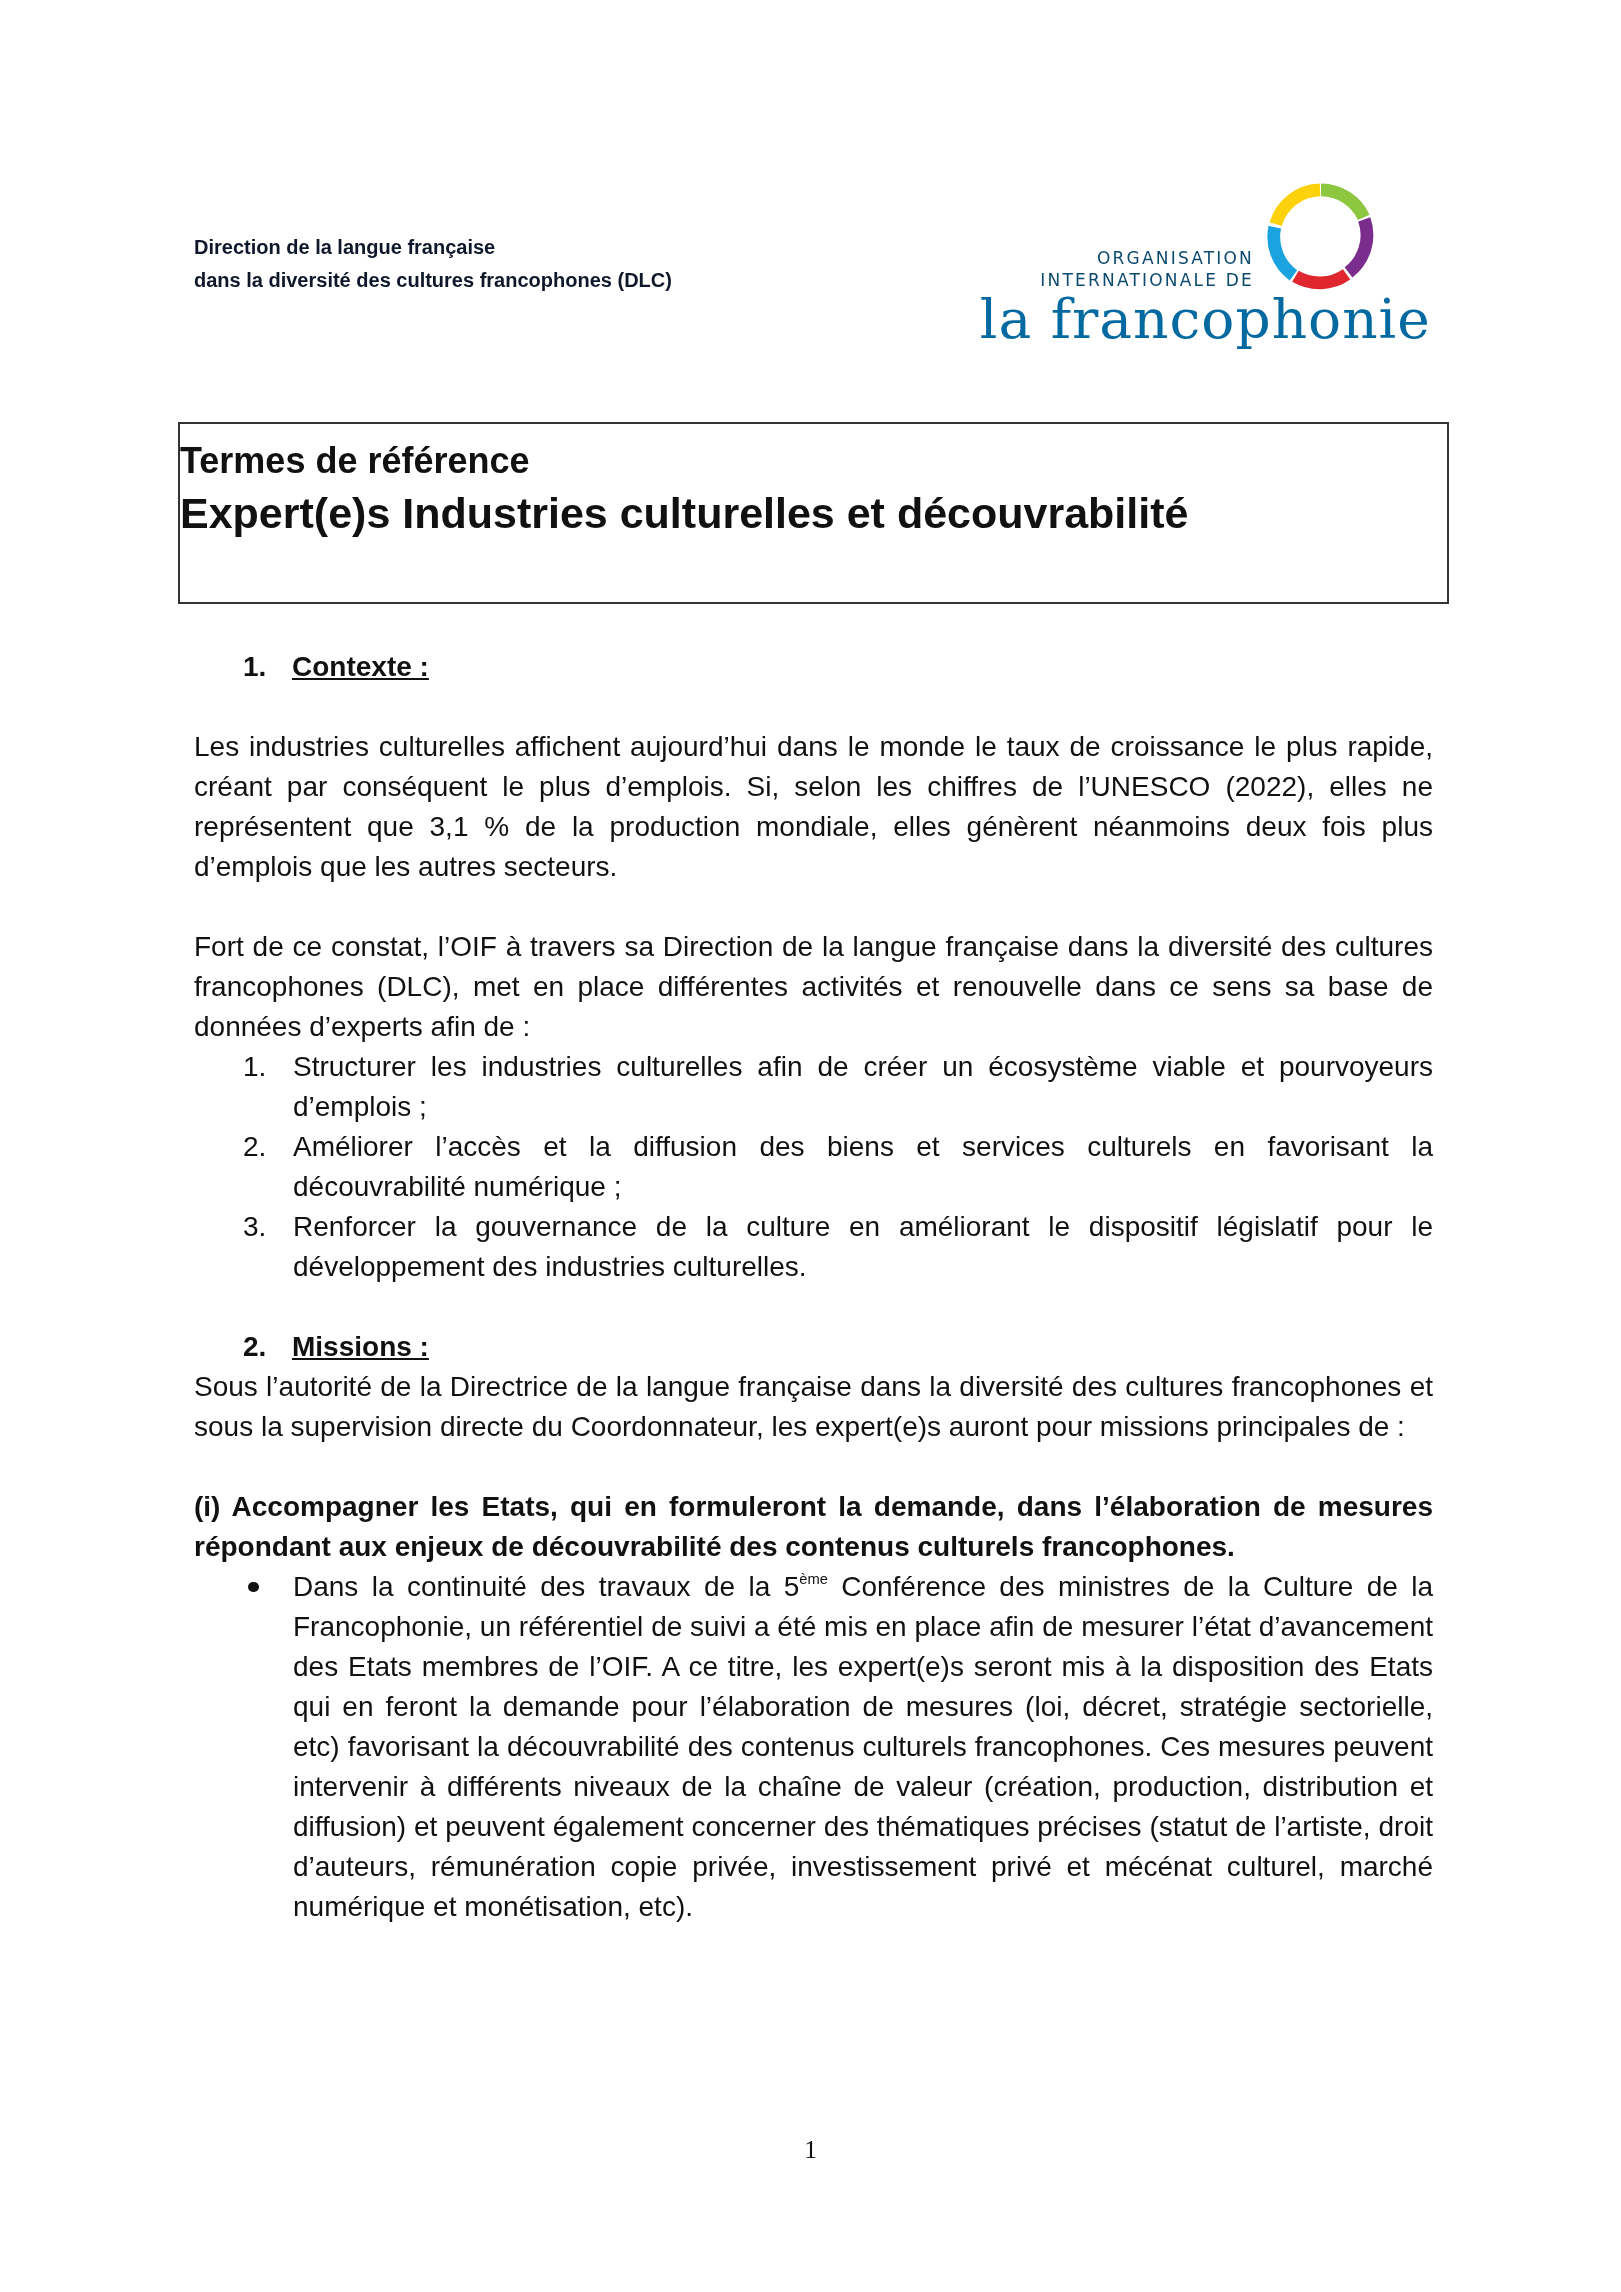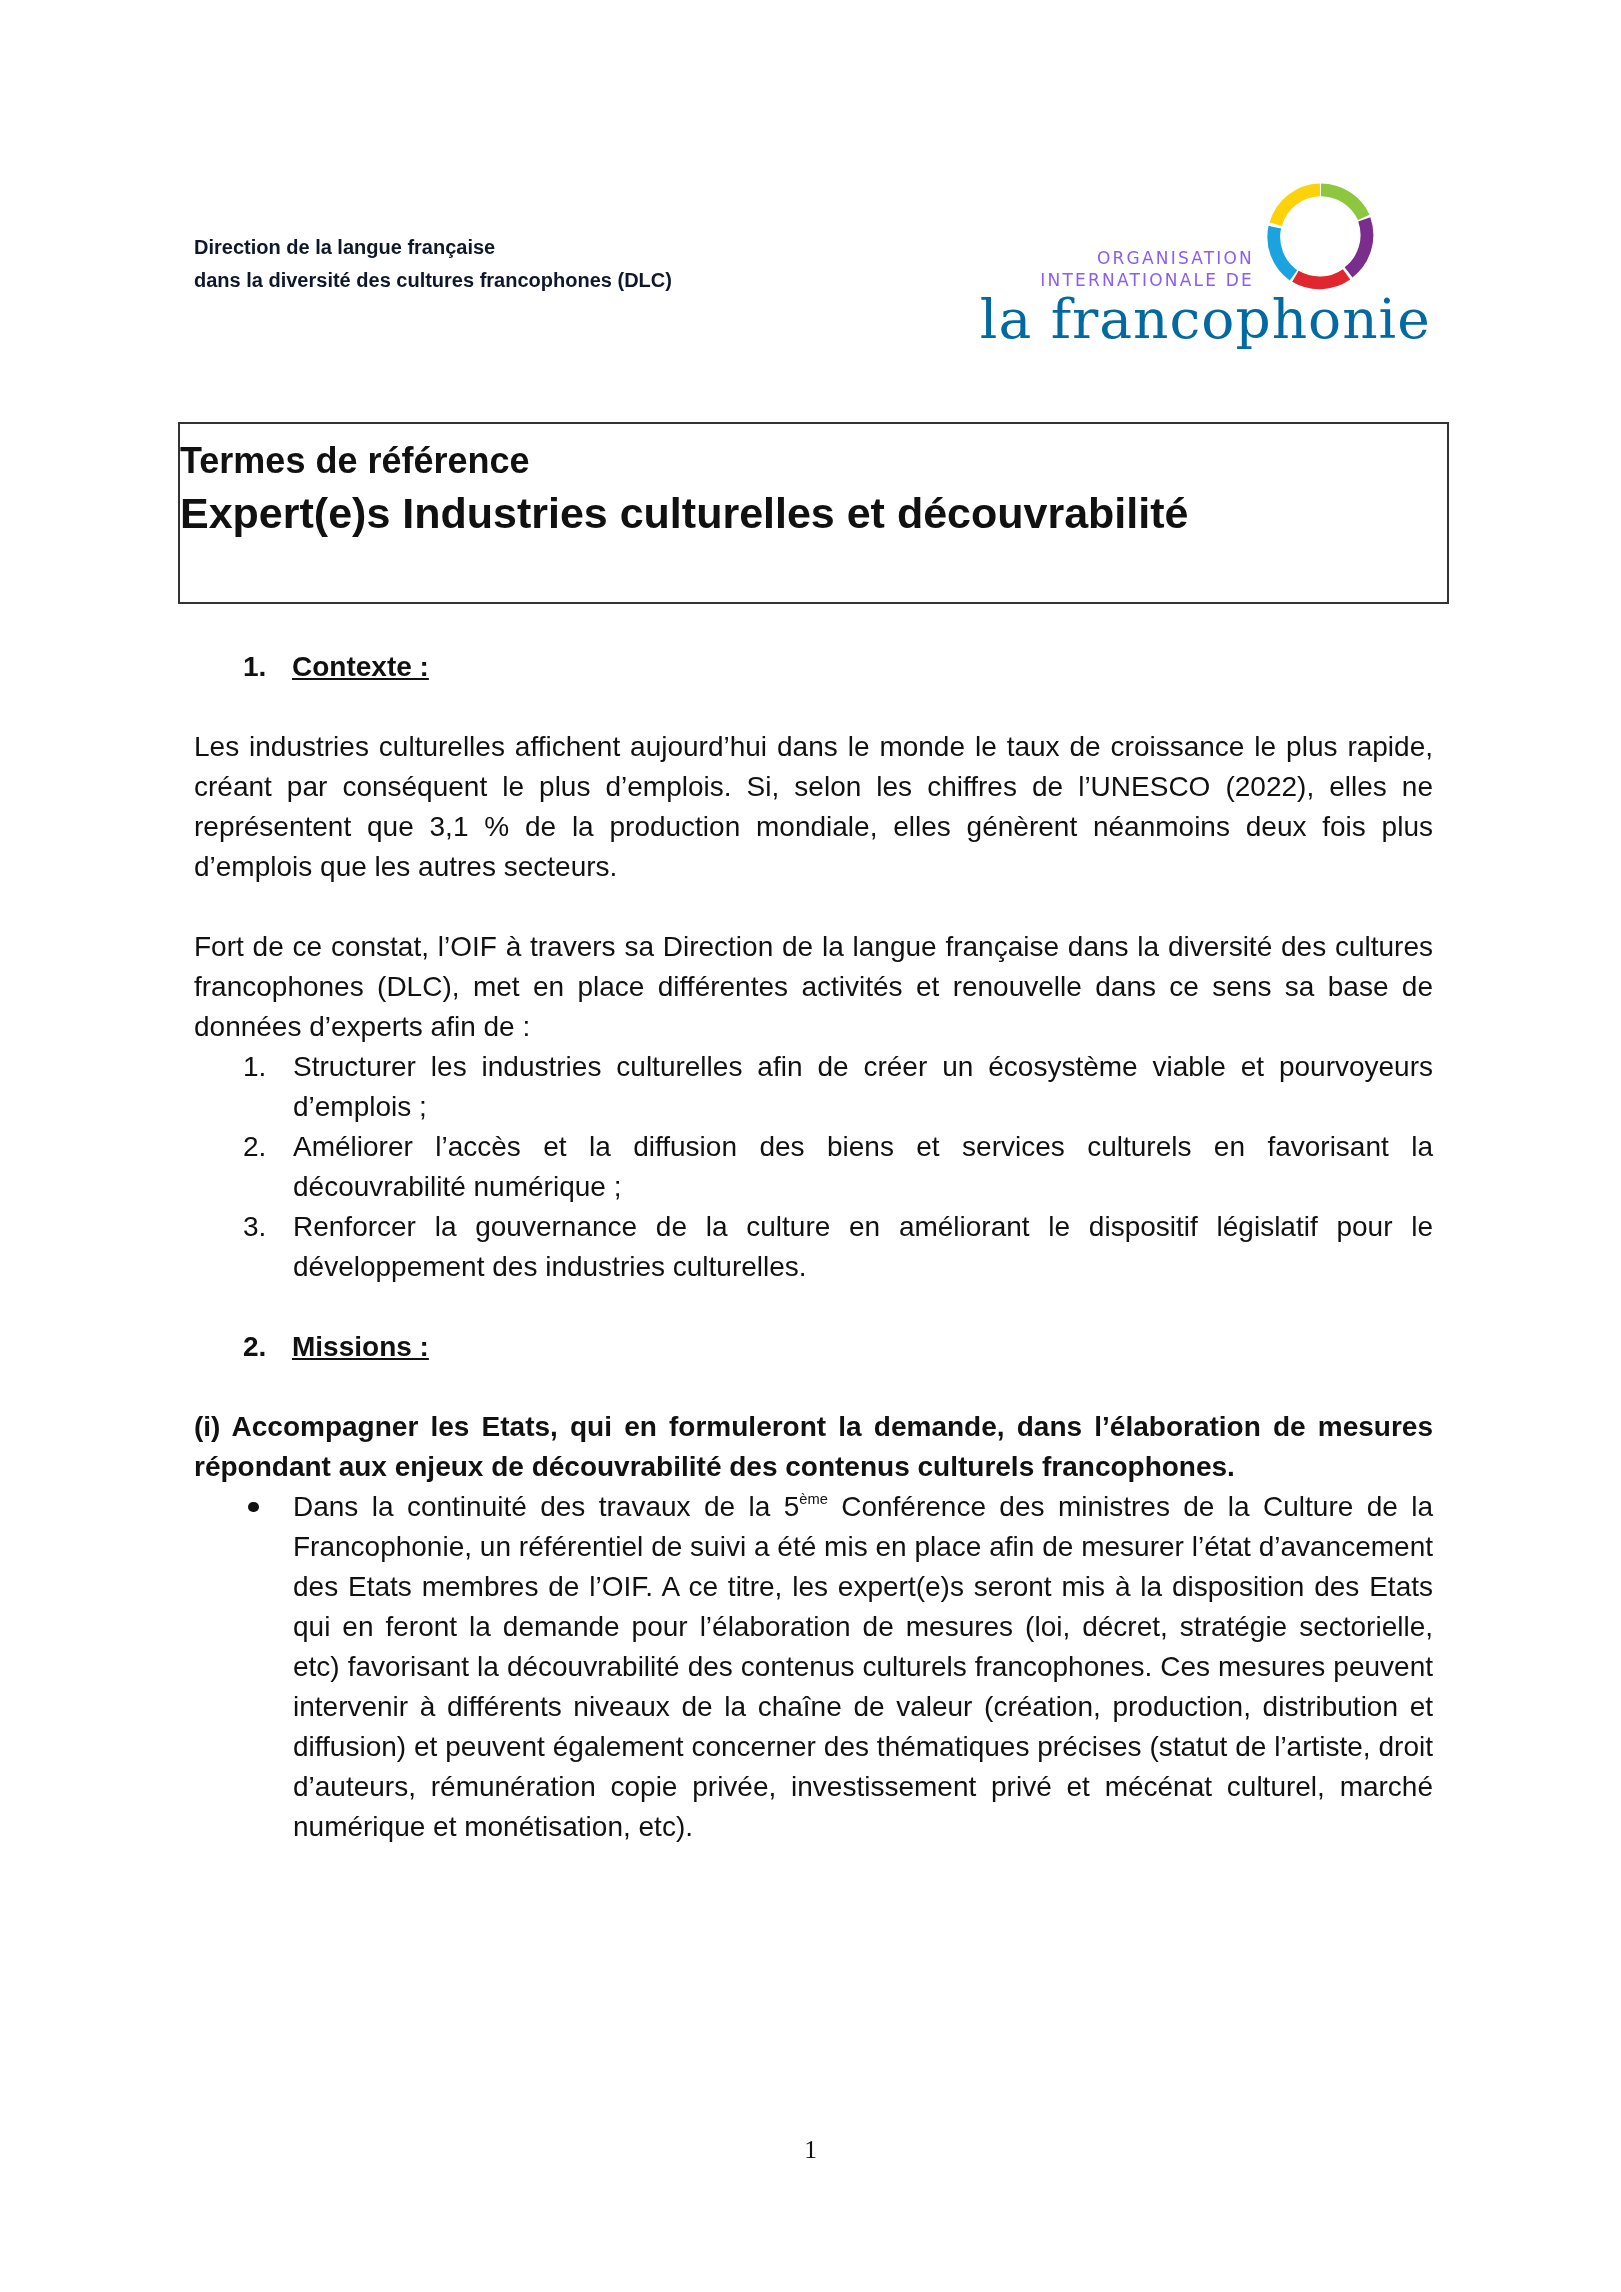--- a/index.html
+++ b/index.html
@@ -8,21 +8,21 @@
     font-family: "Liberation Sans", "DejaVu Sans", sans-serif;
     color: #111111;
   }
   .header-org {
     position: absolute; left: 194px; top: 231px;
     font-size: 20px; font-weight: bold; line-height: 33px; color: #0f172a;
   }
   .logo { position: absolute; left: 970px; top: 174px; width: 431px; height: 186px; }
   .logo .org-line {
     position: absolute; right: 147px; font-size: 17px; letter-spacing: 2.2px;
-    color: #8b5cf6; font-family: "DejaVu Sans", sans-serif; text-align: right; white-space: nowrap;
+    color: #0c4a6e; font-family: "DejaVu Sans", sans-serif; text-align: right; white-space: nowrap;
   }
   .logo .org1 { top: 74px; }
   .logo .org2 { top: 96px; }
   .logo .brand {
     position: absolute; left: 9.8px; top: 113px; font-family: "DejaVu Serif", serif;
     font-size: 55px; color: #0369a1; letter-spacing: 1px; white-space: nowrap;
   }
   .logo svg { position: absolute; left: 292px; top: 3.9px; }
 
   .title-box {
@@ -105,20 +105,21 @@
     </li>
     <li>
       <span class="n">3.</span>
       <span>Renforcer la gouvernance de la culture en améliorant le dispositif législatif pour le développement des industries culturelles.</span>
     </li>
   </ol>
   <div class="gap"></div>
   <div class="section-heading">
     <span class="num">2.</span><span class="lbl">Missions :</span>
   </div>
+  <p>Sous l’autorité de la Directrice de la langue française dans la diversité des cultures francophones et sous la supervision directe du Coordonnateur, les expert(e)s auront pour missions principales de :</p>
   <div class="gap"></div>
   <p class="bold-para">(i) Accompagner les Etats, qui en formuleront la demande, dans l’élaboration de mesures répondant aux enjeux de découvrabilité des contenus culturels francophones.</p>
   <ul class="bullets">
     <li>
       <span class="dot"></span>
       <span>Dans la continuité des travaux de la 5</span><sup>ème</sup><span> Conférence des ministres de la Culture de la Francophonie, un référentiel de suivi a été mis en place afin de mesurer l’état d’avancement des Etats membres de l’OIF. A ce titre, les expert(e)s seront mis à la disposition des Etats qui en feront la demande pour l’élaboration de mesures (loi, décret, stratégie sectorielle, etc) favorisant la découvrabilité des contenus culturels francophones. Ces mesures peuvent intervenir à différents niveaux de la chaîne de valeur (création, production, distribution et diffusion) et peuvent également concerner des thématiques précises (statut de l’artiste, droit d’auteurs, rémunération copie privée, investissement privé et mécénat culturel, marché numérique et monétisation, etc).</span>
     </li>
   </ul>
 </div>
 

